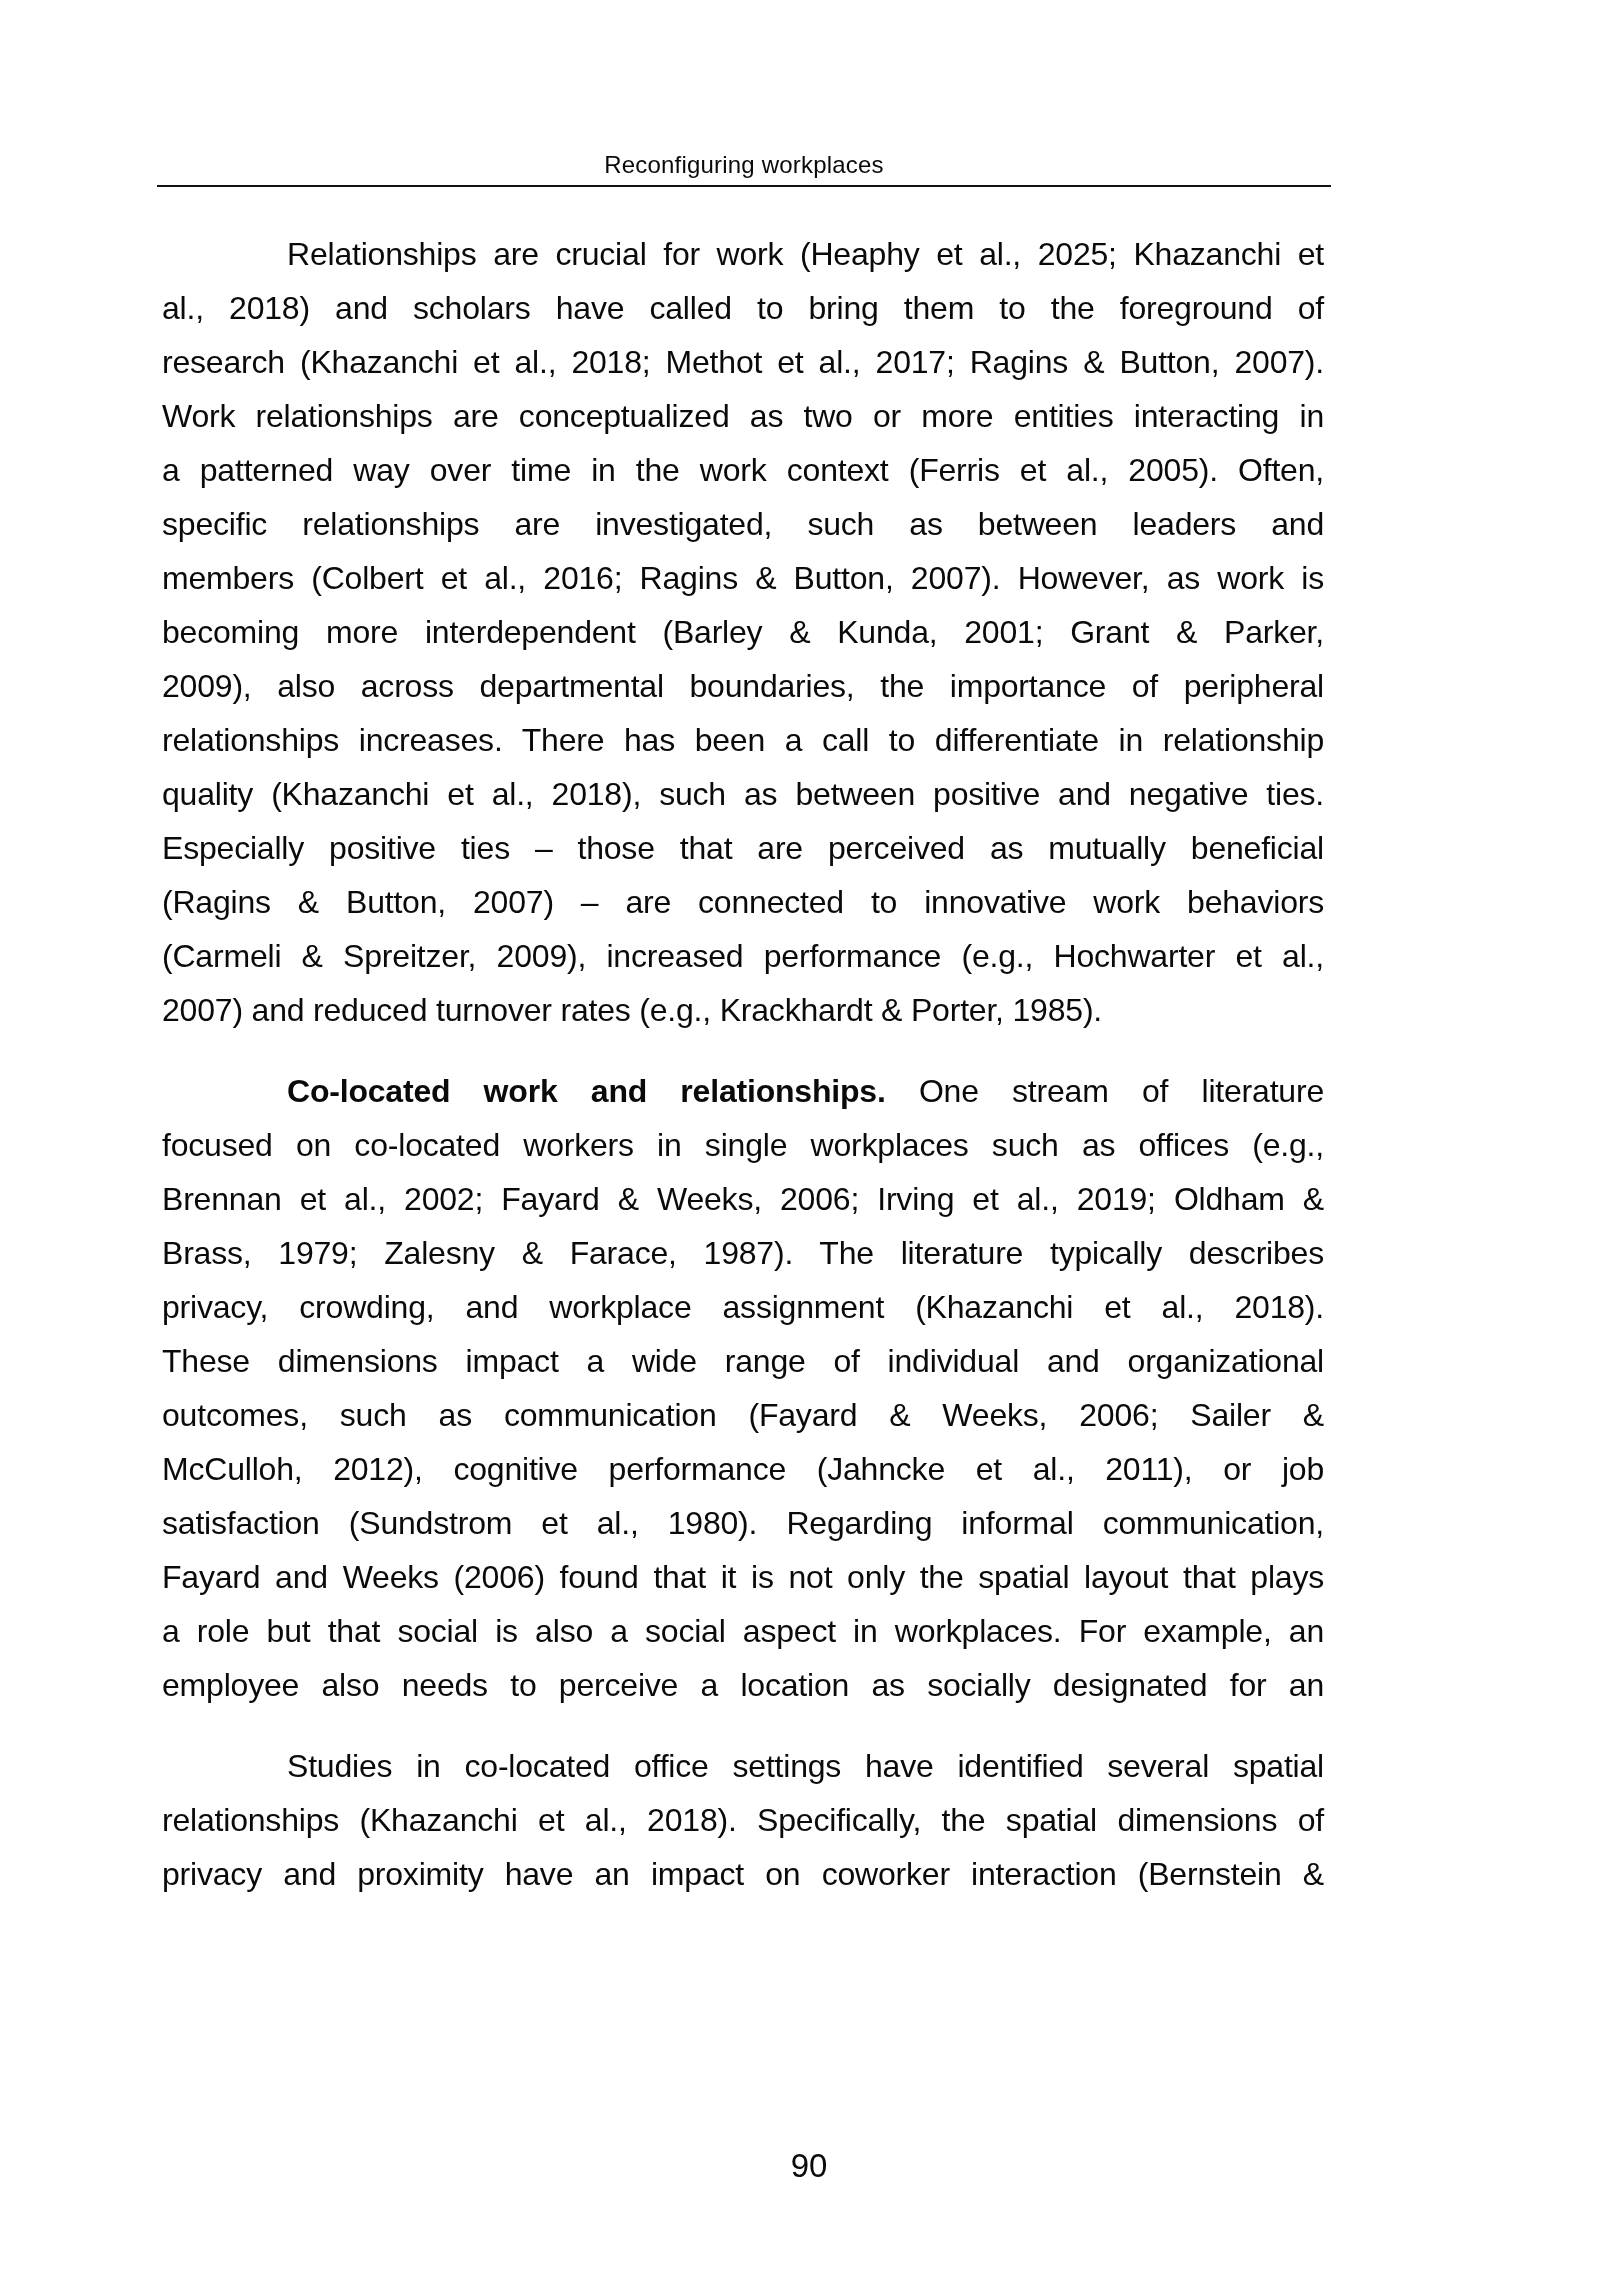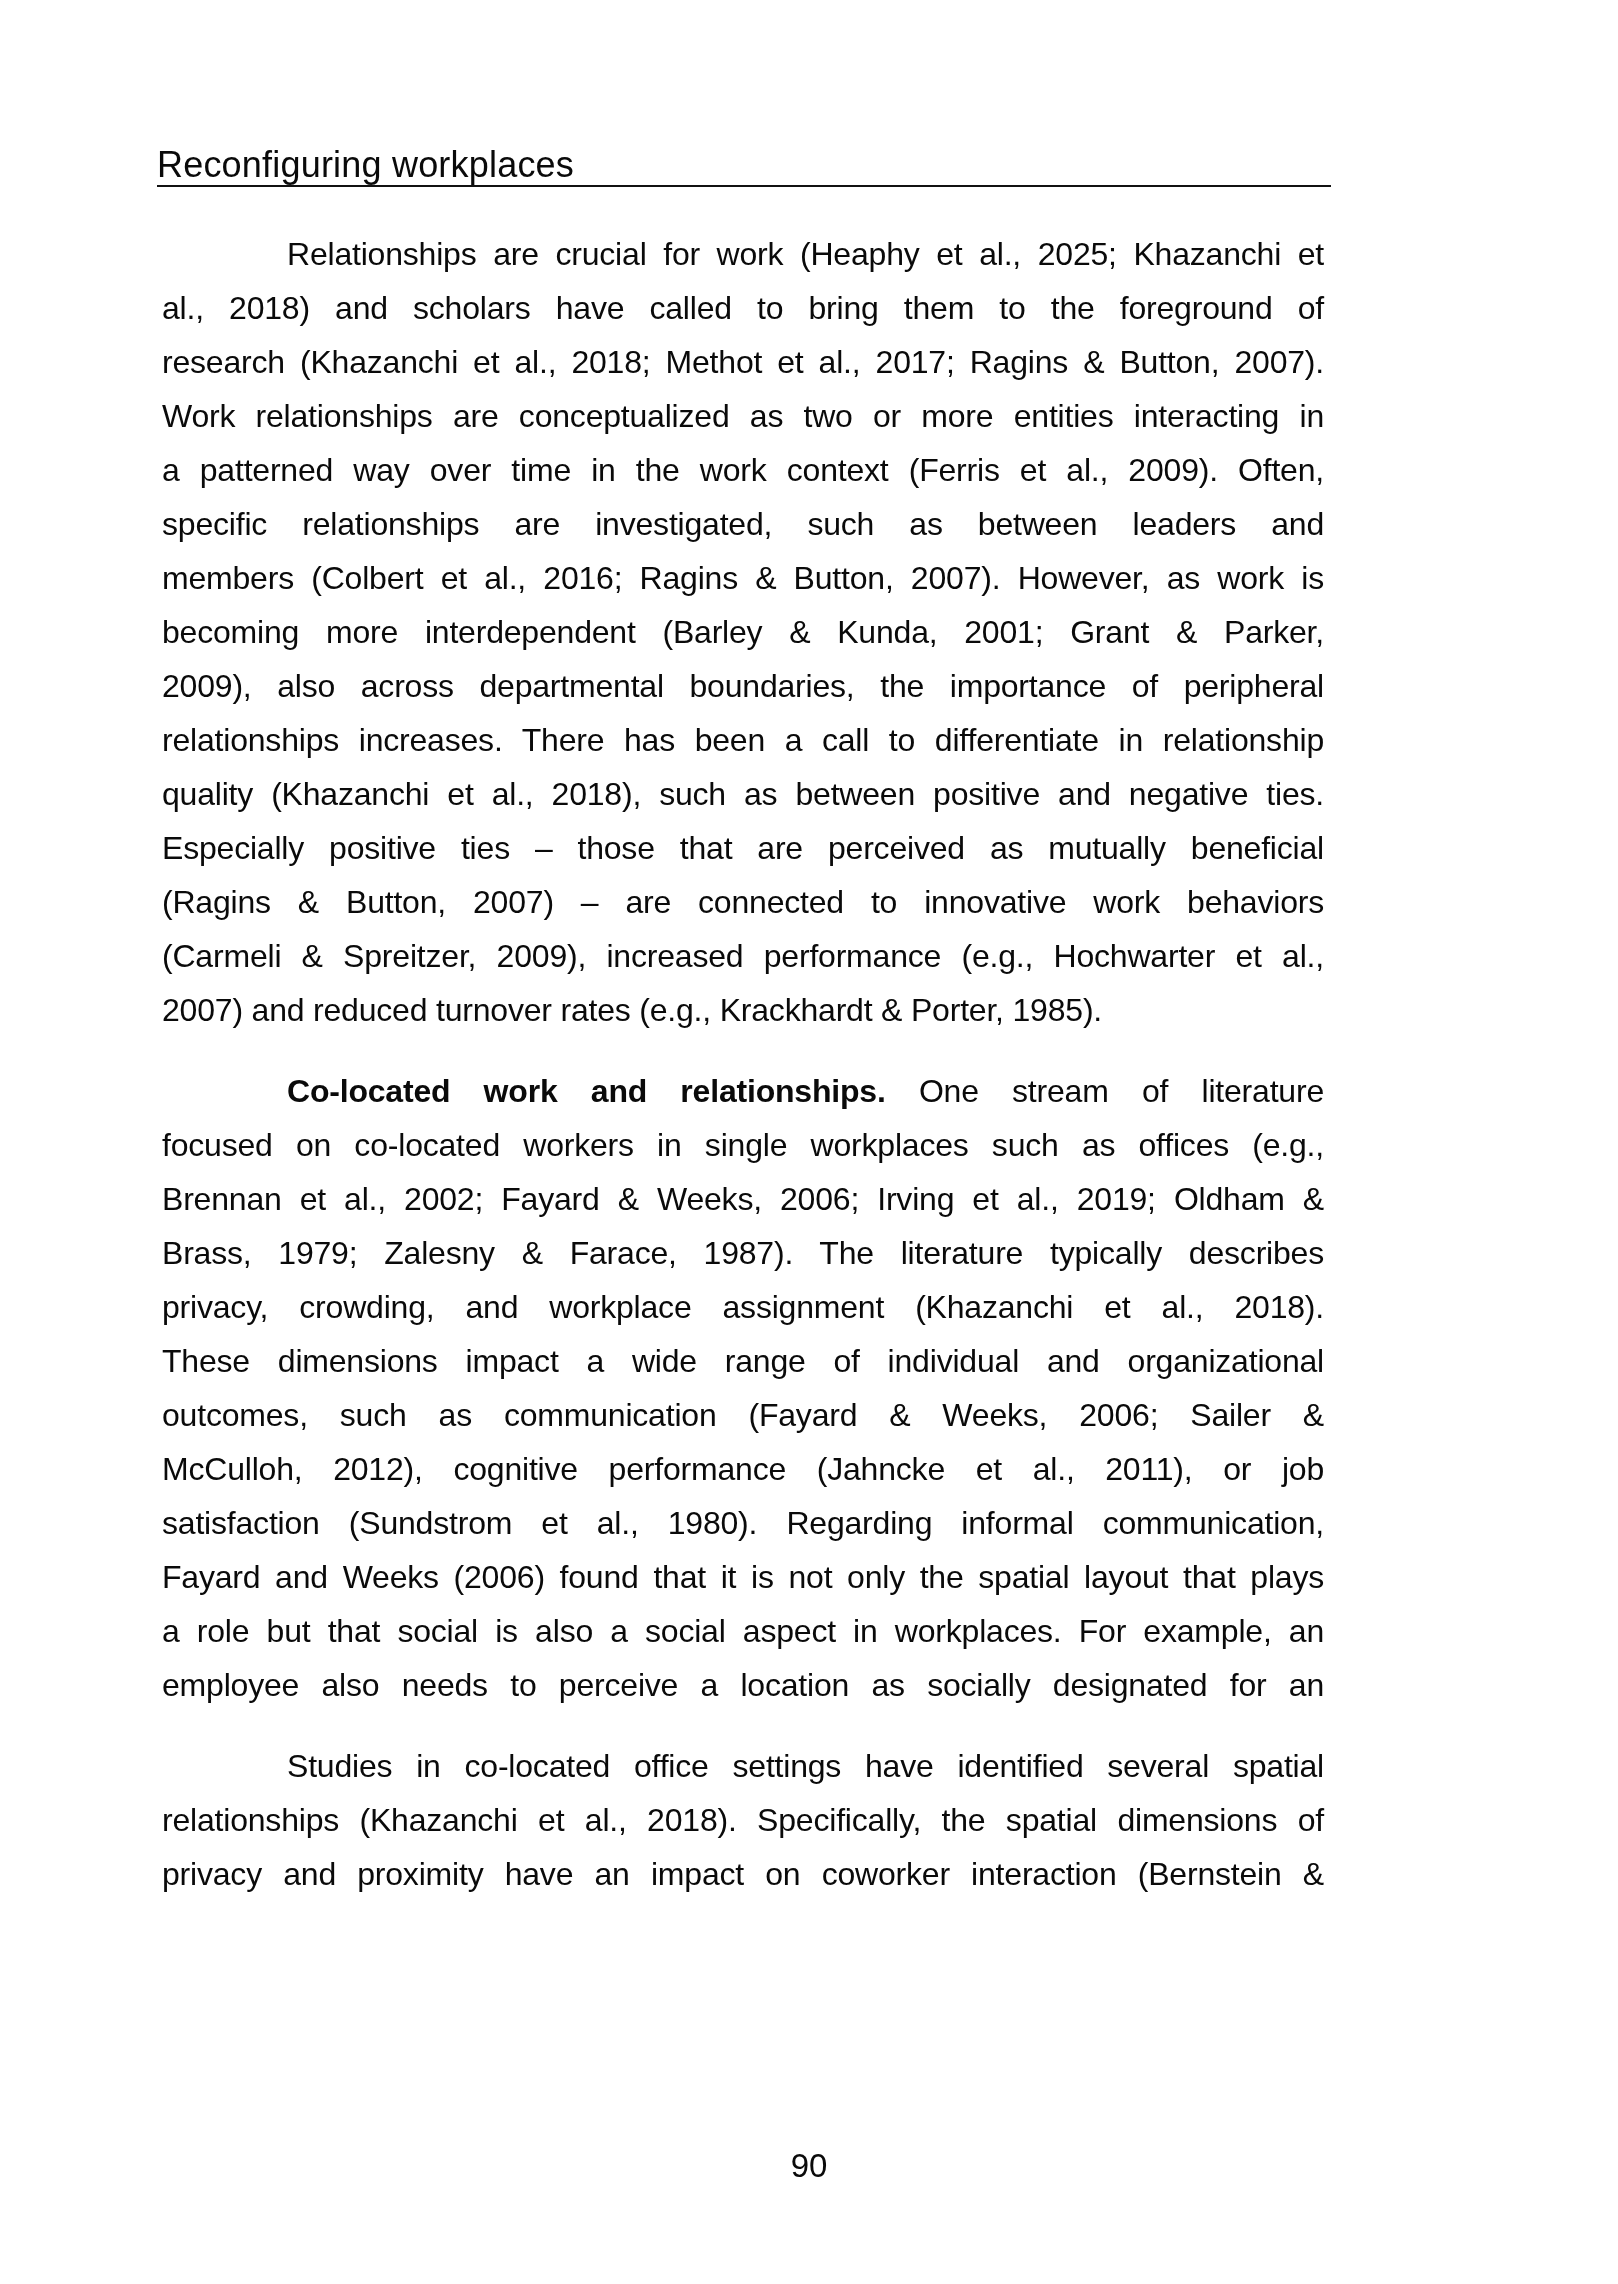--- a/index.html
+++ b/index.html
@@ -13,22 +13,22 @@
     position: relative;
     overflow: hidden;
     font-family: "Liberation Sans", sans-serif;
     color: #0a0a0a;
   }
   .running-header {
     position: absolute;
     left: 157px;
     width: 1174px;
     top: 145px;
-    text-align: left;
-    font-size: 36px;
+    text-align: center;
+    font-size: 24px;
     line-height: 40px;
     letter-spacing: 0.2px;
   }
   .header-rule {
     position: absolute;
     left: 157px;
     width: 1174px;
     top: 185px;
     height: 0;
     border-top: 2.3px solid #111111;
@@ -77,21 +77,21 @@
 <div class="running-header">Reconfiguring workplaces</div>
 <div class="header-rule"></div>
 
 <div class="body-text">
 
   <div class="paragraph">
     <span class="line first">Relationships are crucial for work (Heaphy et al., 2025; Khazanchi et</span>
     <span class="line">al., 2018) and scholars have called to bring them to the foreground of</span>
     <span class="line">research (Khazanchi et al., 2018; Methot et al., 2017; Ragins &amp; Button, 2007).</span>
     <span class="line">Work relationships are conceptualized as two or more entities interacting in</span>
-    <span class="line">a patterned way over time in the work context  (Ferris et al., 2009). Often,</span>
+    <span class="line">a patterned way over time in the work context  (Ferris et al., 2005). Often,</span>
     <span class="line">specific relationships are investigated, such as between leaders and</span>
     <span class="line">members (Colbert et al., 2016; Ragins &amp; Button, 2007). However, as work is</span>
     <span class="line">becoming more interdependent (Barley &amp; Kunda, 2001; Grant &amp; Parker,</span>
     <span class="line">2009), also across departmental boundaries, the importance of peripheral</span>
     <span class="line">relationships increases. There has been a call to differentiate in relationship</span>
     <span class="line">quality (Khazanchi et al., 2018), such as between positive and negative ties.</span>
     <span class="line">Especially positive ties – those that are perceived as mutually beneficial</span>
     <span class="line">(Ragins &amp; Button, 2007) – are connected to innovative work behaviors</span>
     <span class="line">(Carmeli &amp; Spreitzer, 2009), increased performance (e.g., Hochwarter et al.,</span>
     <span class="line last">2007) and reduced turnover rates (e.g., Krackhardt &amp; Porter, 1985).</span>

